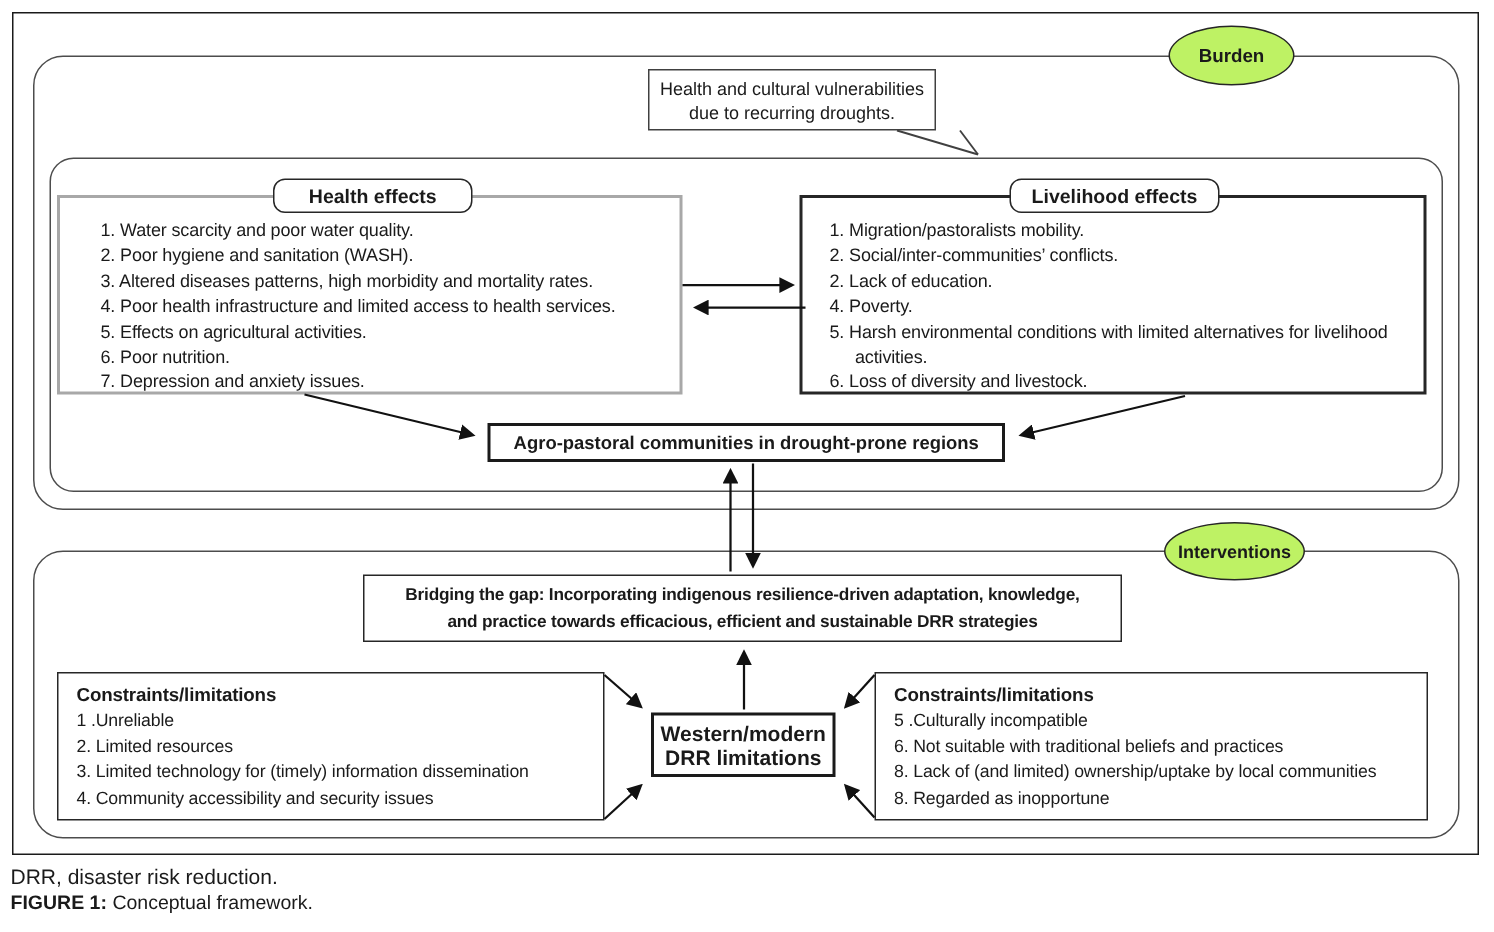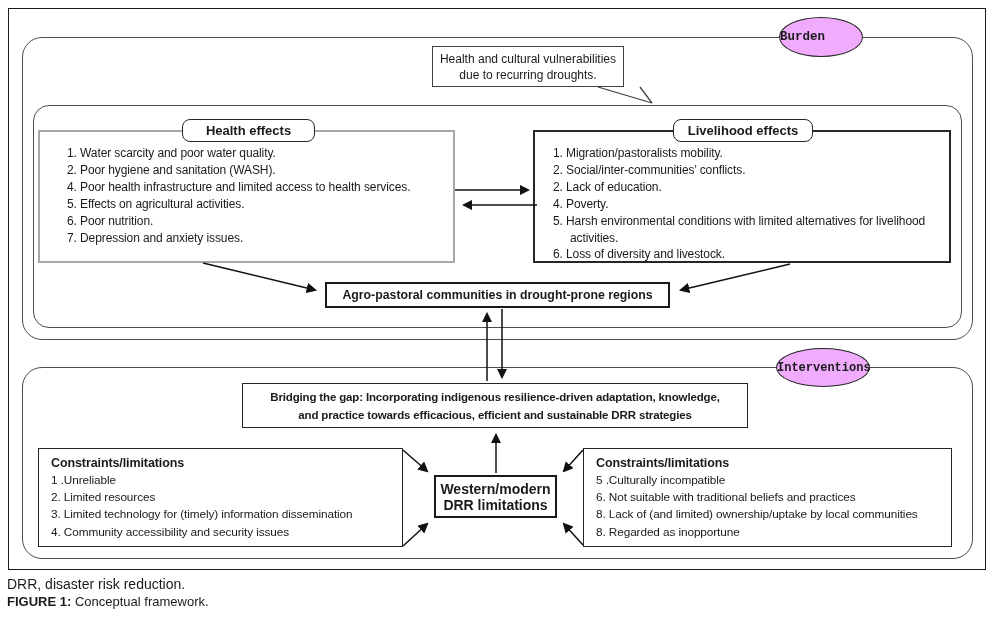--- a/index.html
+++ b/index.html
@@ -9,22 +9,22 @@
   }
   .abs{position:absolute;box-sizing:border-box;}
   
   .outer-frame{left:8px;top:8px;width:978px;height:562px;border:1.5px solid #1a1a1a;background:#fff;}
   
   .section{border:1.4px solid #4d4d4d;border-radius:20px;background:#fff;}
   .section.burden{left:22px;top:37px;width:951px;height:303px;}
   .section.interventions{left:22px;top:367px;width:951px;height:192px;}
   .inner-rounded{left:33px;top:105px;width:929px;height:223px;border:1.4px solid #4d4d4d;border-radius:16px;background:#fff;}
   
-  .oval{border:1.7px solid #262626;border-radius:50%;background:#f0abfc;display:flex;align-items:center;
-        font-weight:bold;font-size:12.5px;z-index:20;font-family:Liberation Mono, monospace;}
+  .oval{border:1.7px solid #262626;border-radius:50%;background:#bef264;display:flex;align-items:center;justify-content:center;
+        font-weight:bold;font-size:12.5px;z-index:20;}
   .oval.burden-oval{left:779px;top:17px;width:84px;height:40px;}
   .oval.interventions-oval{left:776px;top:348px;width:94px;height:39px;font-size:12px;}
   
   .callout{left:432px;top:46px;width:192px;height:41px;border:1.5px solid #404040;background:#fff;z-index:10;
            display:flex;flex-direction:column;align-items:center;justify-content:center;font-size:12px;line-height:16px;text-align:center;}
   
   .title-tab{border:1.8px solid #262626;border-radius:8px;background:#fff;z-index:6;
              display:flex;align-items:center;justify-content:center;font-weight:bold;font-size:13px;}
   .health-title{left:182px;top:119px;width:133px;height:23px;}
   .livelihood-title{left:673px;top:119px;width:140px;height:23px;}
@@ -75,20 +75,21 @@
   </div>
 
   <div class="abs inner-rounded"></div>
 
   <div class="abs title-tab health-title">
     <span>Health effects</span>
   </div>
   <div class="abs list-box health-list">
       <div class="li">1. Water scarcity and poor water quality.</div>
       <div class="li">2. Poor hygiene and sanitation (WASH).</div>
+      <div class="li">3. Altered diseases patterns, high morbidity and mortality rates.</div>
       <div class="li">4. Poor health infrastructure and limited access to health services.</div>
       <div class="li">5. Effects on agricultural activities.</div>
       <div class="li">6. Poor nutrition.</div>
       <div class="li">7. Depression and anxiety issues.</div>
     </div>
 
   <div class="abs title-tab livelihood-title">
     <span>Livelihood effects</span>
   </div>
   <div class="abs list-box livelihood-list">

